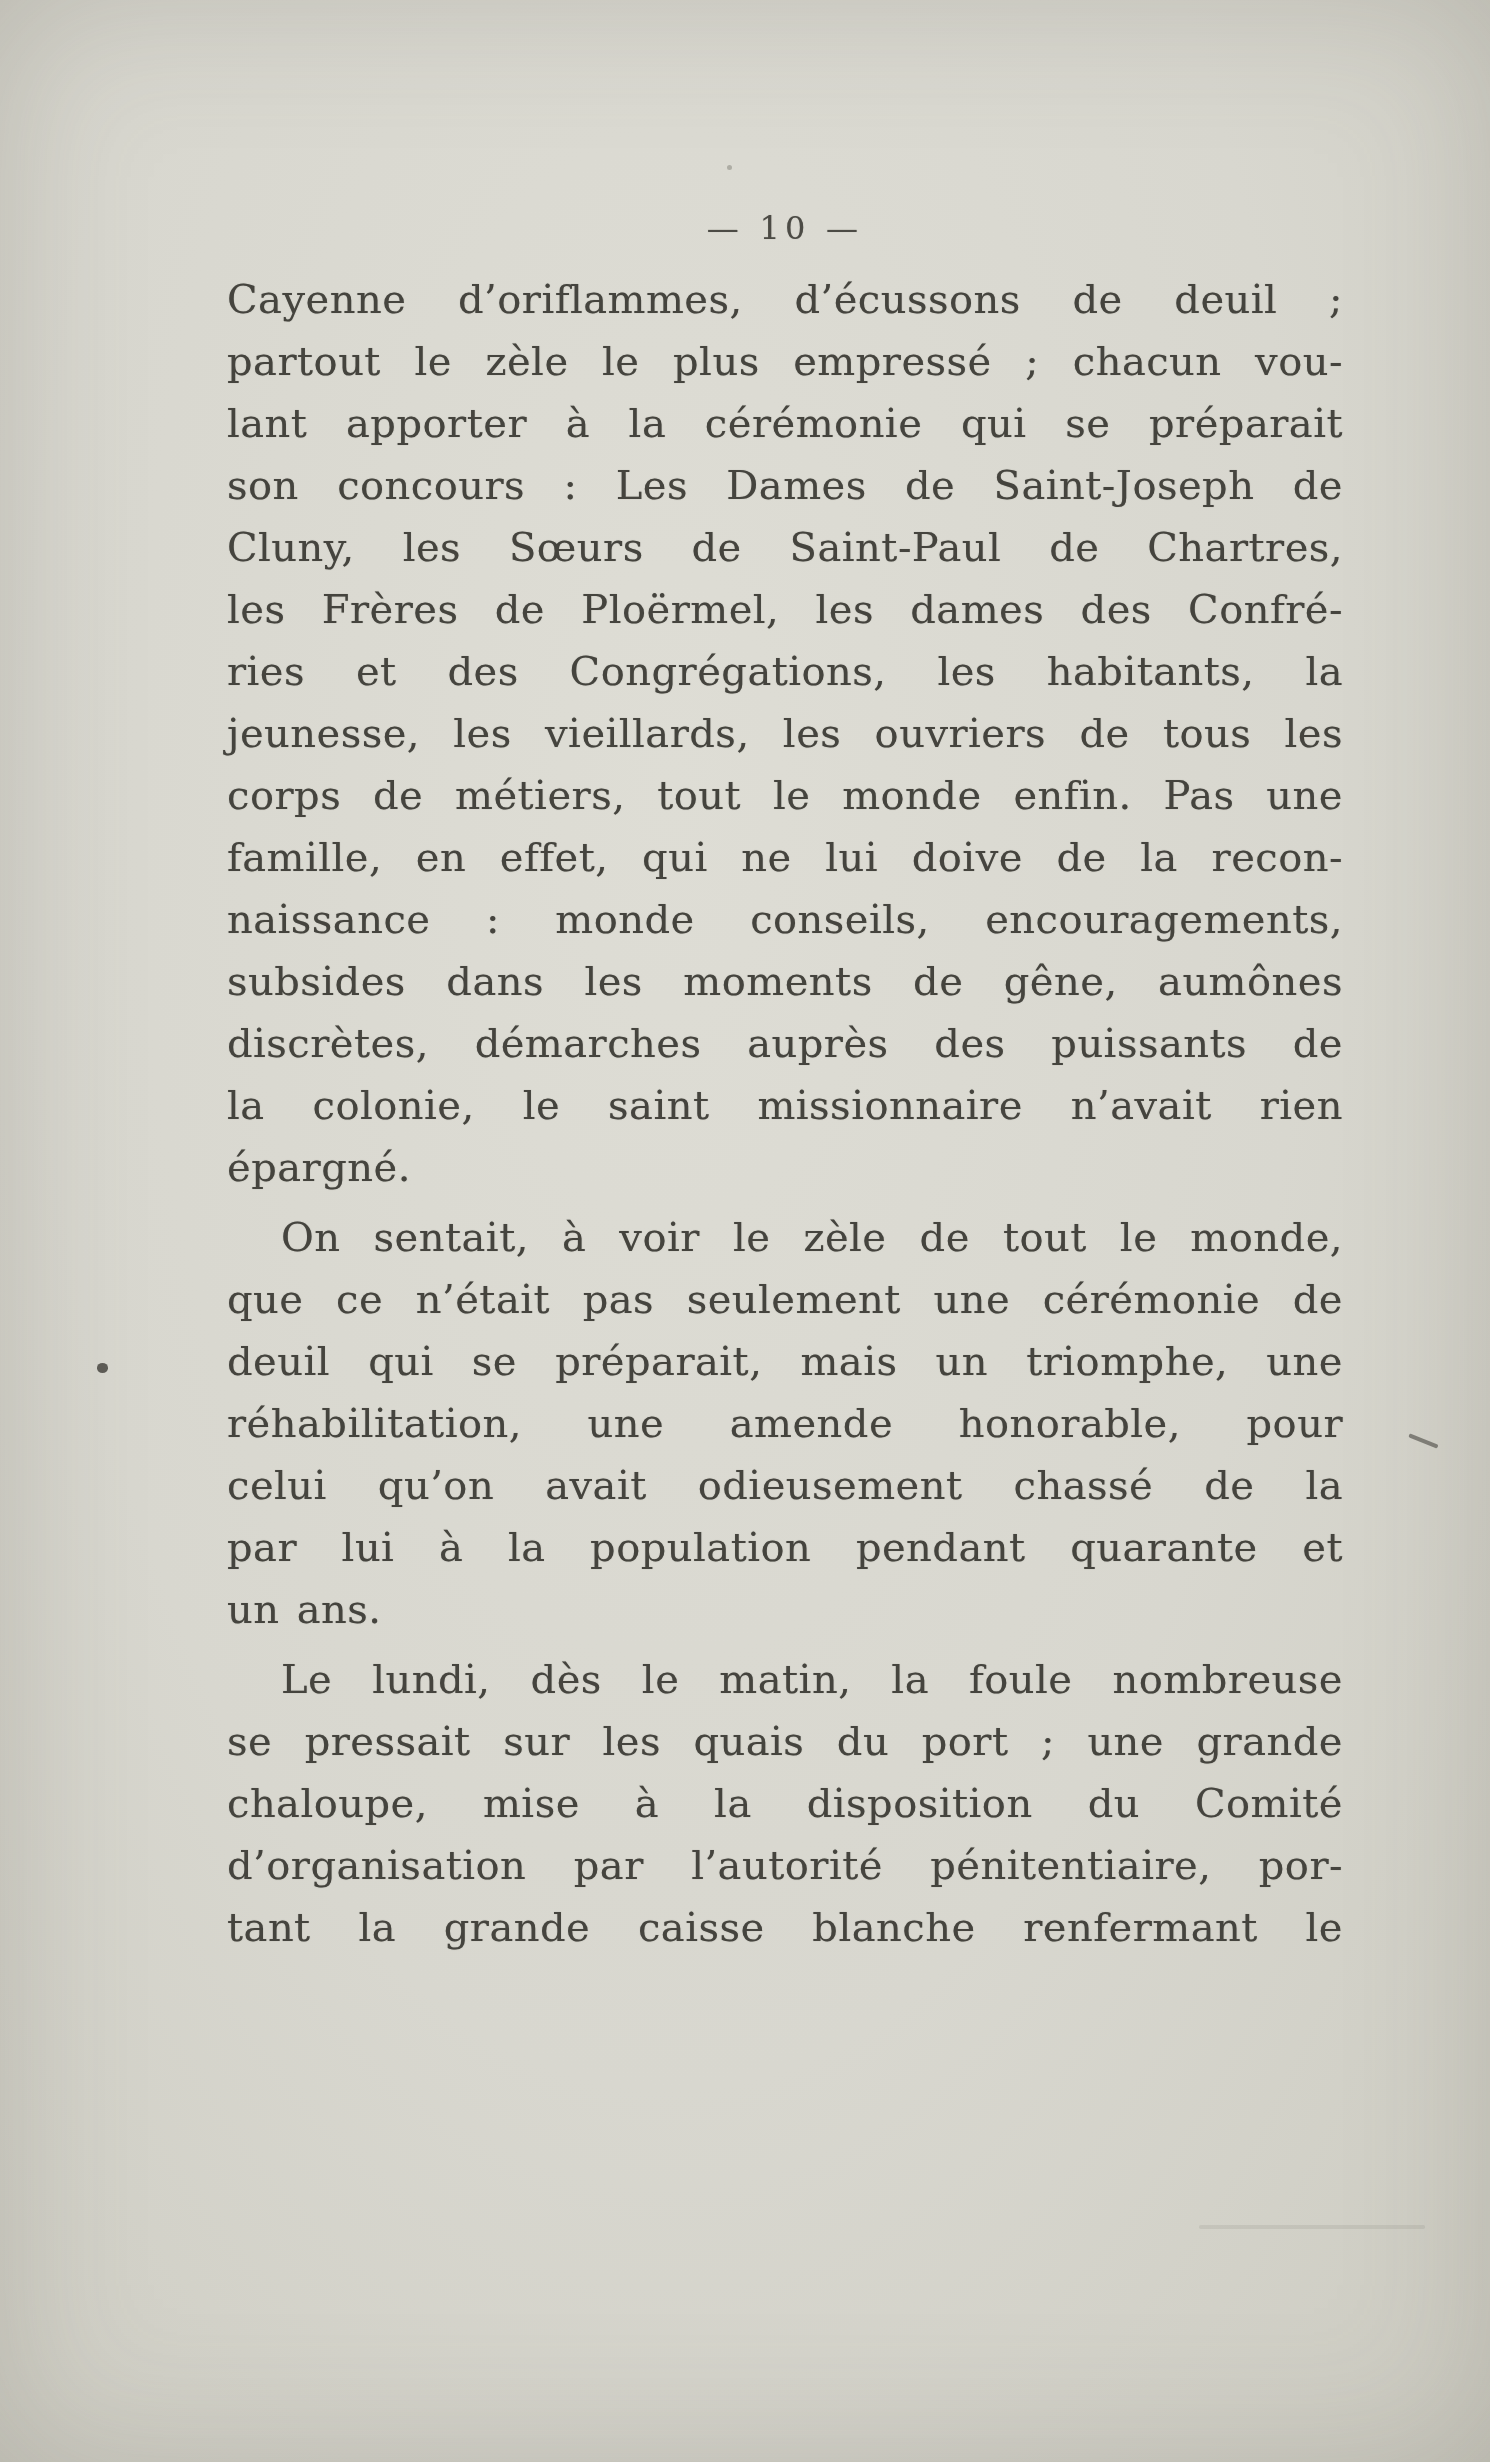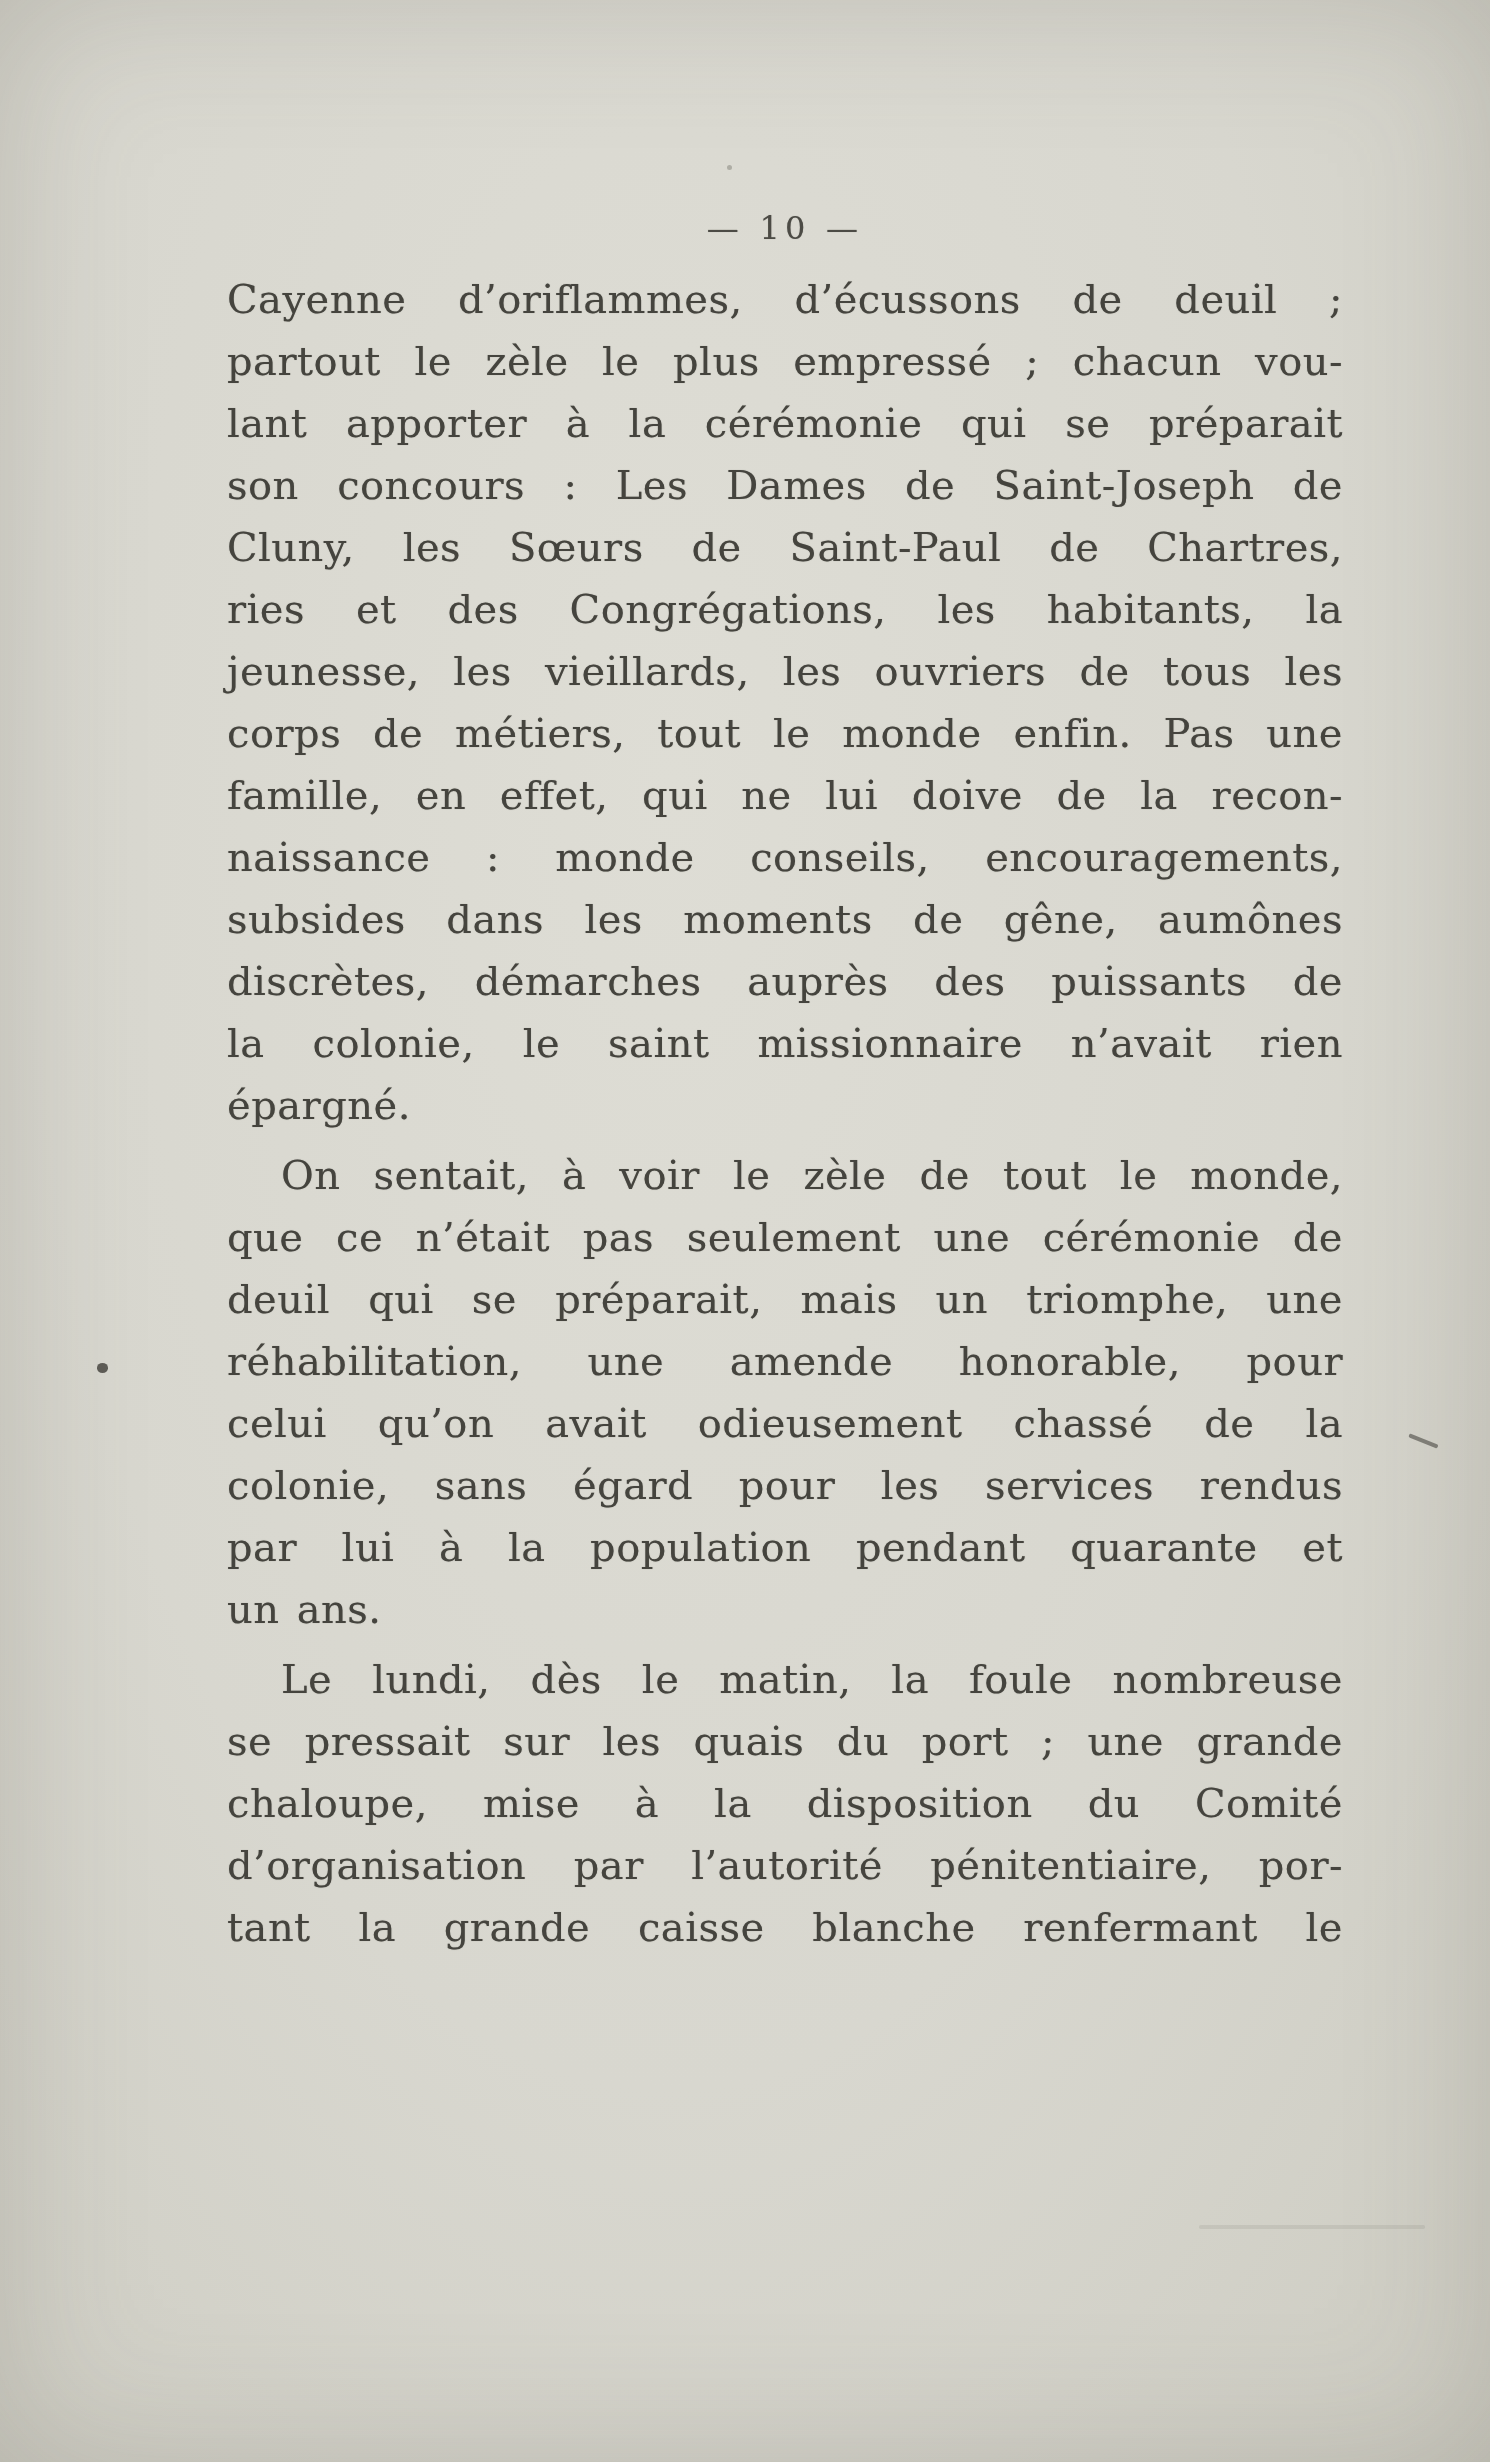--- a/index.html
+++ b/index.html
@@ -93,37 +93,37 @@
 <div class="page">
   <div class="content">
     <div class="page-number">— 10 —</div>
     <div id="text-block">
         <div class="paragraph">
           <div class="line">Cayenne d’oriflammes, d’écussons de deuil ;</div>
           <div class="line">partout le zèle le plus empressé ; chacun vou-</div>
           <div class="line">lant apporter à la cérémonie qui se préparait</div>
           <div class="line">son concours : Les Dames de Saint-Joseph de</div>
           <div class="line">Cluny, les Sœurs de Saint-Paul de Chartres,</div>
+          <div class="line">les Frères de Ploërmel, les dames des Confré-</div>
           <div class="line">ries et des Congrégations, les habitants, la</div>
           <div class="line">jeunesse, les vieillards, les ouvriers de tous les</div>
           <div class="line">corps de métiers, tout le monde enfin. Pas une</div>
           <div class="line">famille, en effet, qui ne lui doive de la recon-</div>
           <div class="line">naissance : monde conseils, encouragements,</div>
           <div class="line">subsides dans les moments de gêne, aumônes</div>
           <div class="line">discrètes, démarches auprès des puissants de</div>
           <div class="line">la colonie, le saint missionnaire n’avait rien</div>
           <div class="line no-stretch">épargné.</div>
         </div>
         <div class="paragraph indented">
           <div class="line">On sentait, à voir le zèle de tout le monde,</div>
           <div class="line">que ce n’était pas seulement une cérémonie de</div>
           <div class="line">deuil qui se préparait, mais un triomphe, une</div>
           <div class="line">réhabilitation, une amende honorable, pour</div>
           <div class="line">celui qu’on avait odieusement chassé de la</div>
-          <div class="line">colonie, sans égard pour les services rendus</div>
           <div class="line">par lui à la population pendant quarante et</div>
           <div class="line no-stretch">un ans.</div>
         </div>
         <div class="paragraph indented">
           <div class="line">Le lundi, dès le matin, la foule nombreuse</div>
           <div class="line">se pressait sur les quais du port ; une grande</div>
           <div class="line">chaloupe, mise à la disposition du Comité</div>
           <div class="line">d’organisation par l’autorité pénitentiaire, por-</div>
           <div class="line">tant la grande caisse blanche renfermant le</div>
         </div>

